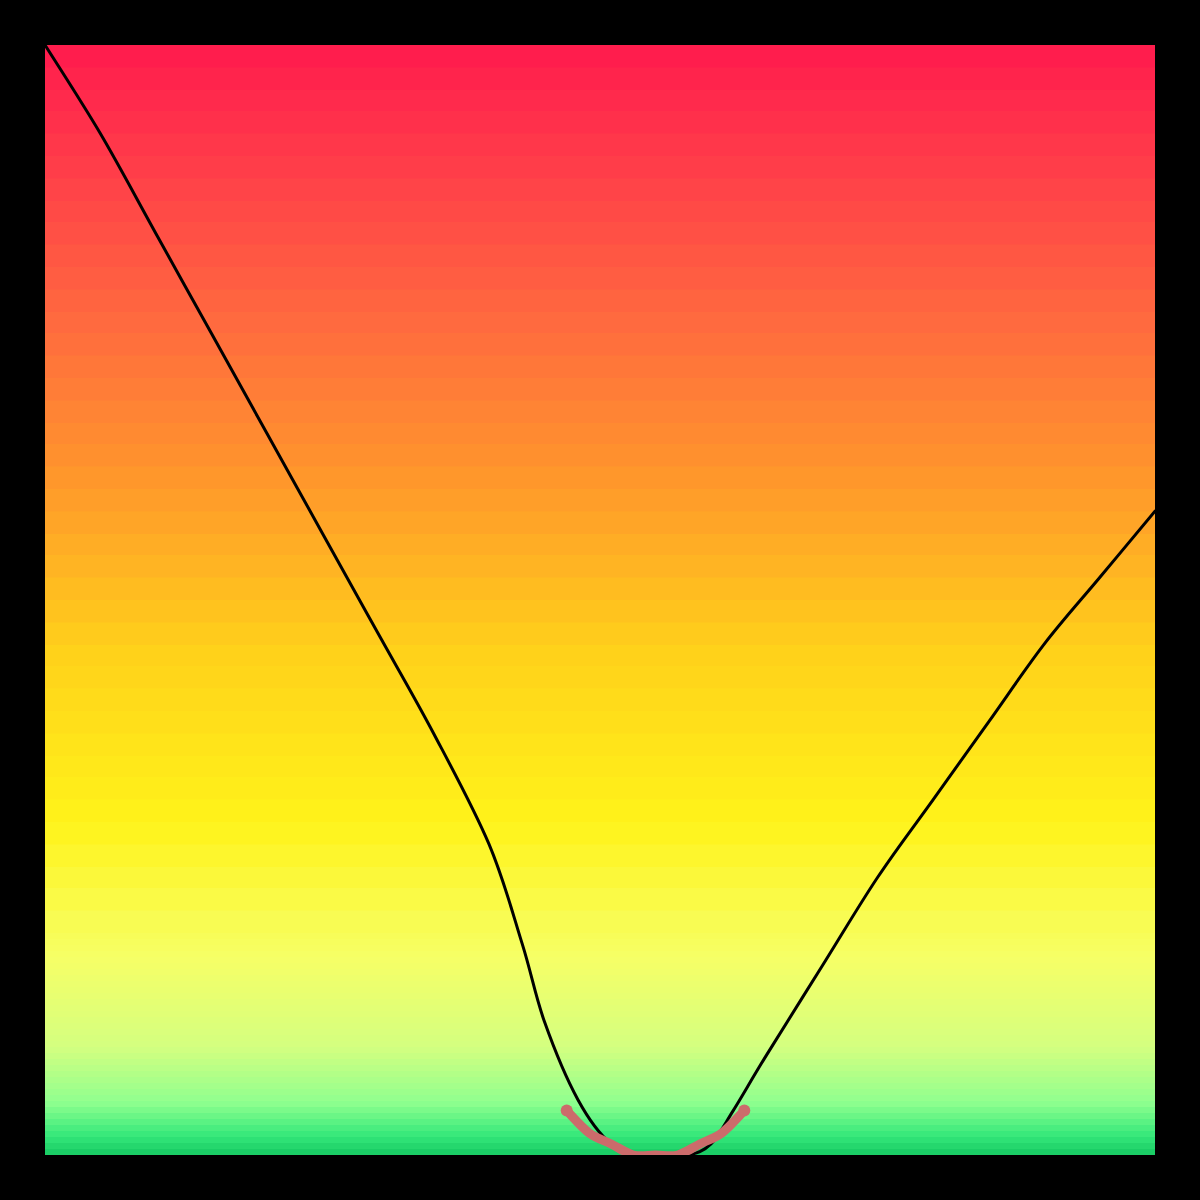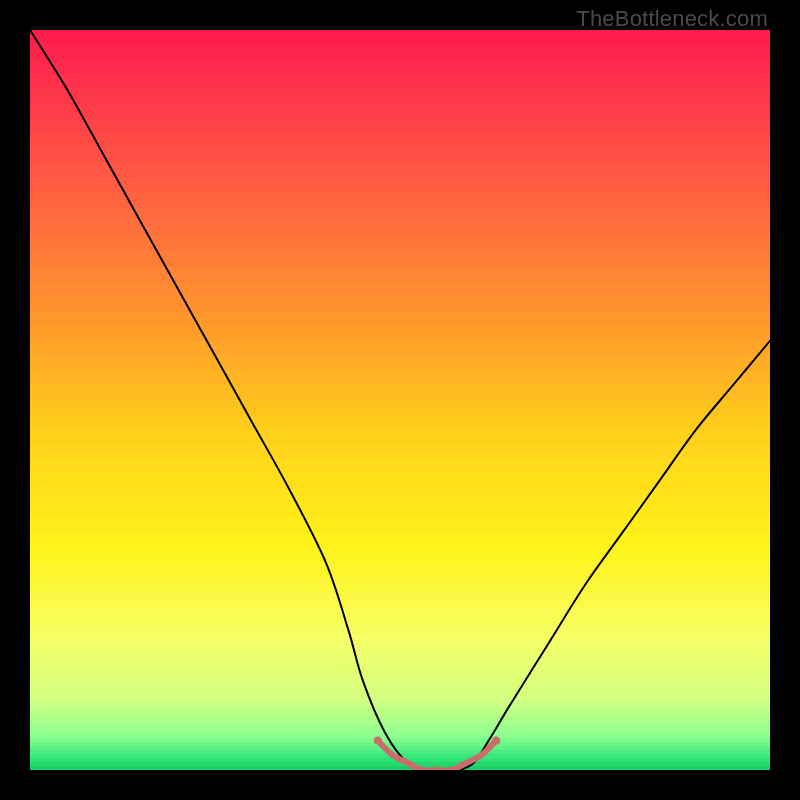--- a/index.html
+++ b/index.html
@@ -47,21 +47,20 @@
     inset: 0;
     width: 740px;
     height: 740px;
     pointer-events: none;
   }
 </style>
 </head>
 <body>
 
 <div class="chart-wrap">
-  <div class="watermark">TheBottleneck.com</div>
   <div class="plot-area">
     <div class="bg-gradient" id="bg">
         <div class="strip" style="top: 0px; height: 15.8px; background: rgb(255, 29, 77);"></div>
         <div class="strip" style="top: 14.8px; height: 15.8px; background: rgb(255, 36, 76);"></div>
         <div class="strip" style="top: 29.6px; height: 15.8px; background: rgb(255, 42, 76);"></div>
         <div class="strip" style="top: 44.4px; height: 15.8px; background: rgb(255, 48, 75);"></div>
         <div class="strip" style="top: 59.2px; height: 15.8px; background: rgb(255, 55, 74);"></div>
         <div class="strip" style="top: 74px; height: 15.8px; background: rgb(255, 61, 73);"></div>
         <div class="strip" style="top: 88.8px; height: 15.8px; background: rgb(255, 68, 72);"></div>
         <div class="strip" style="top: 103.6px; height: 15.8px; background: rgb(255, 74, 70);"></div>

